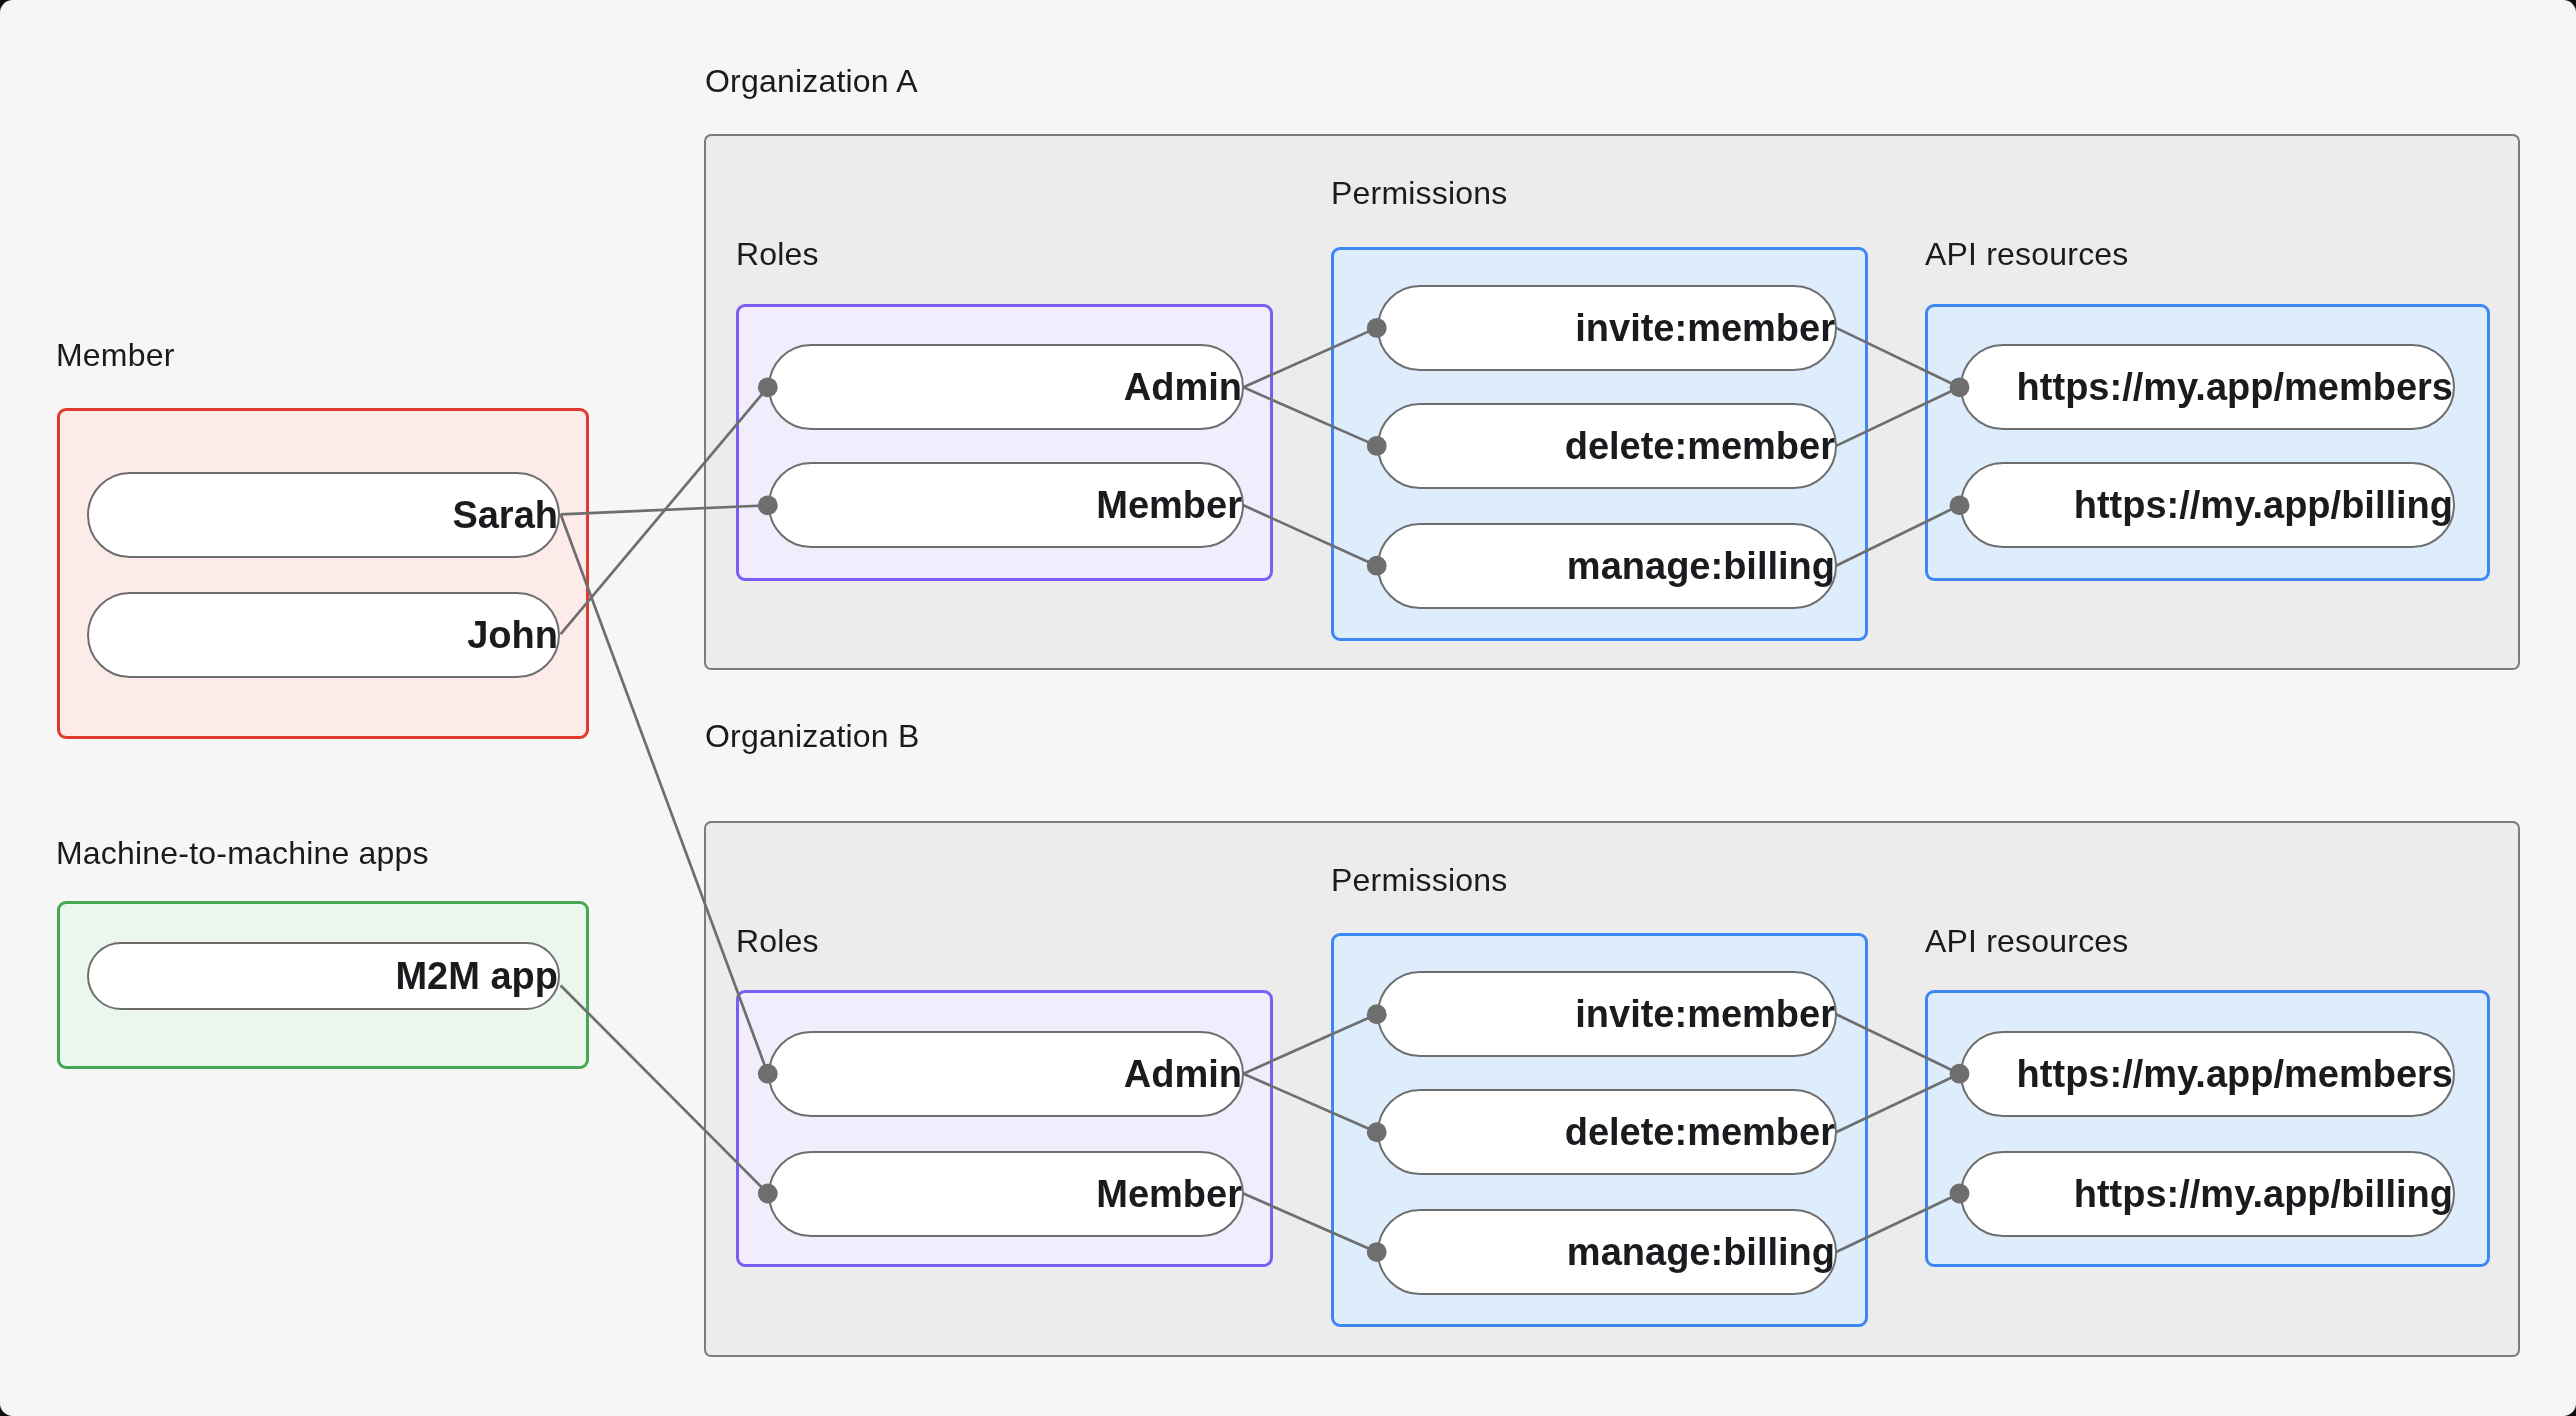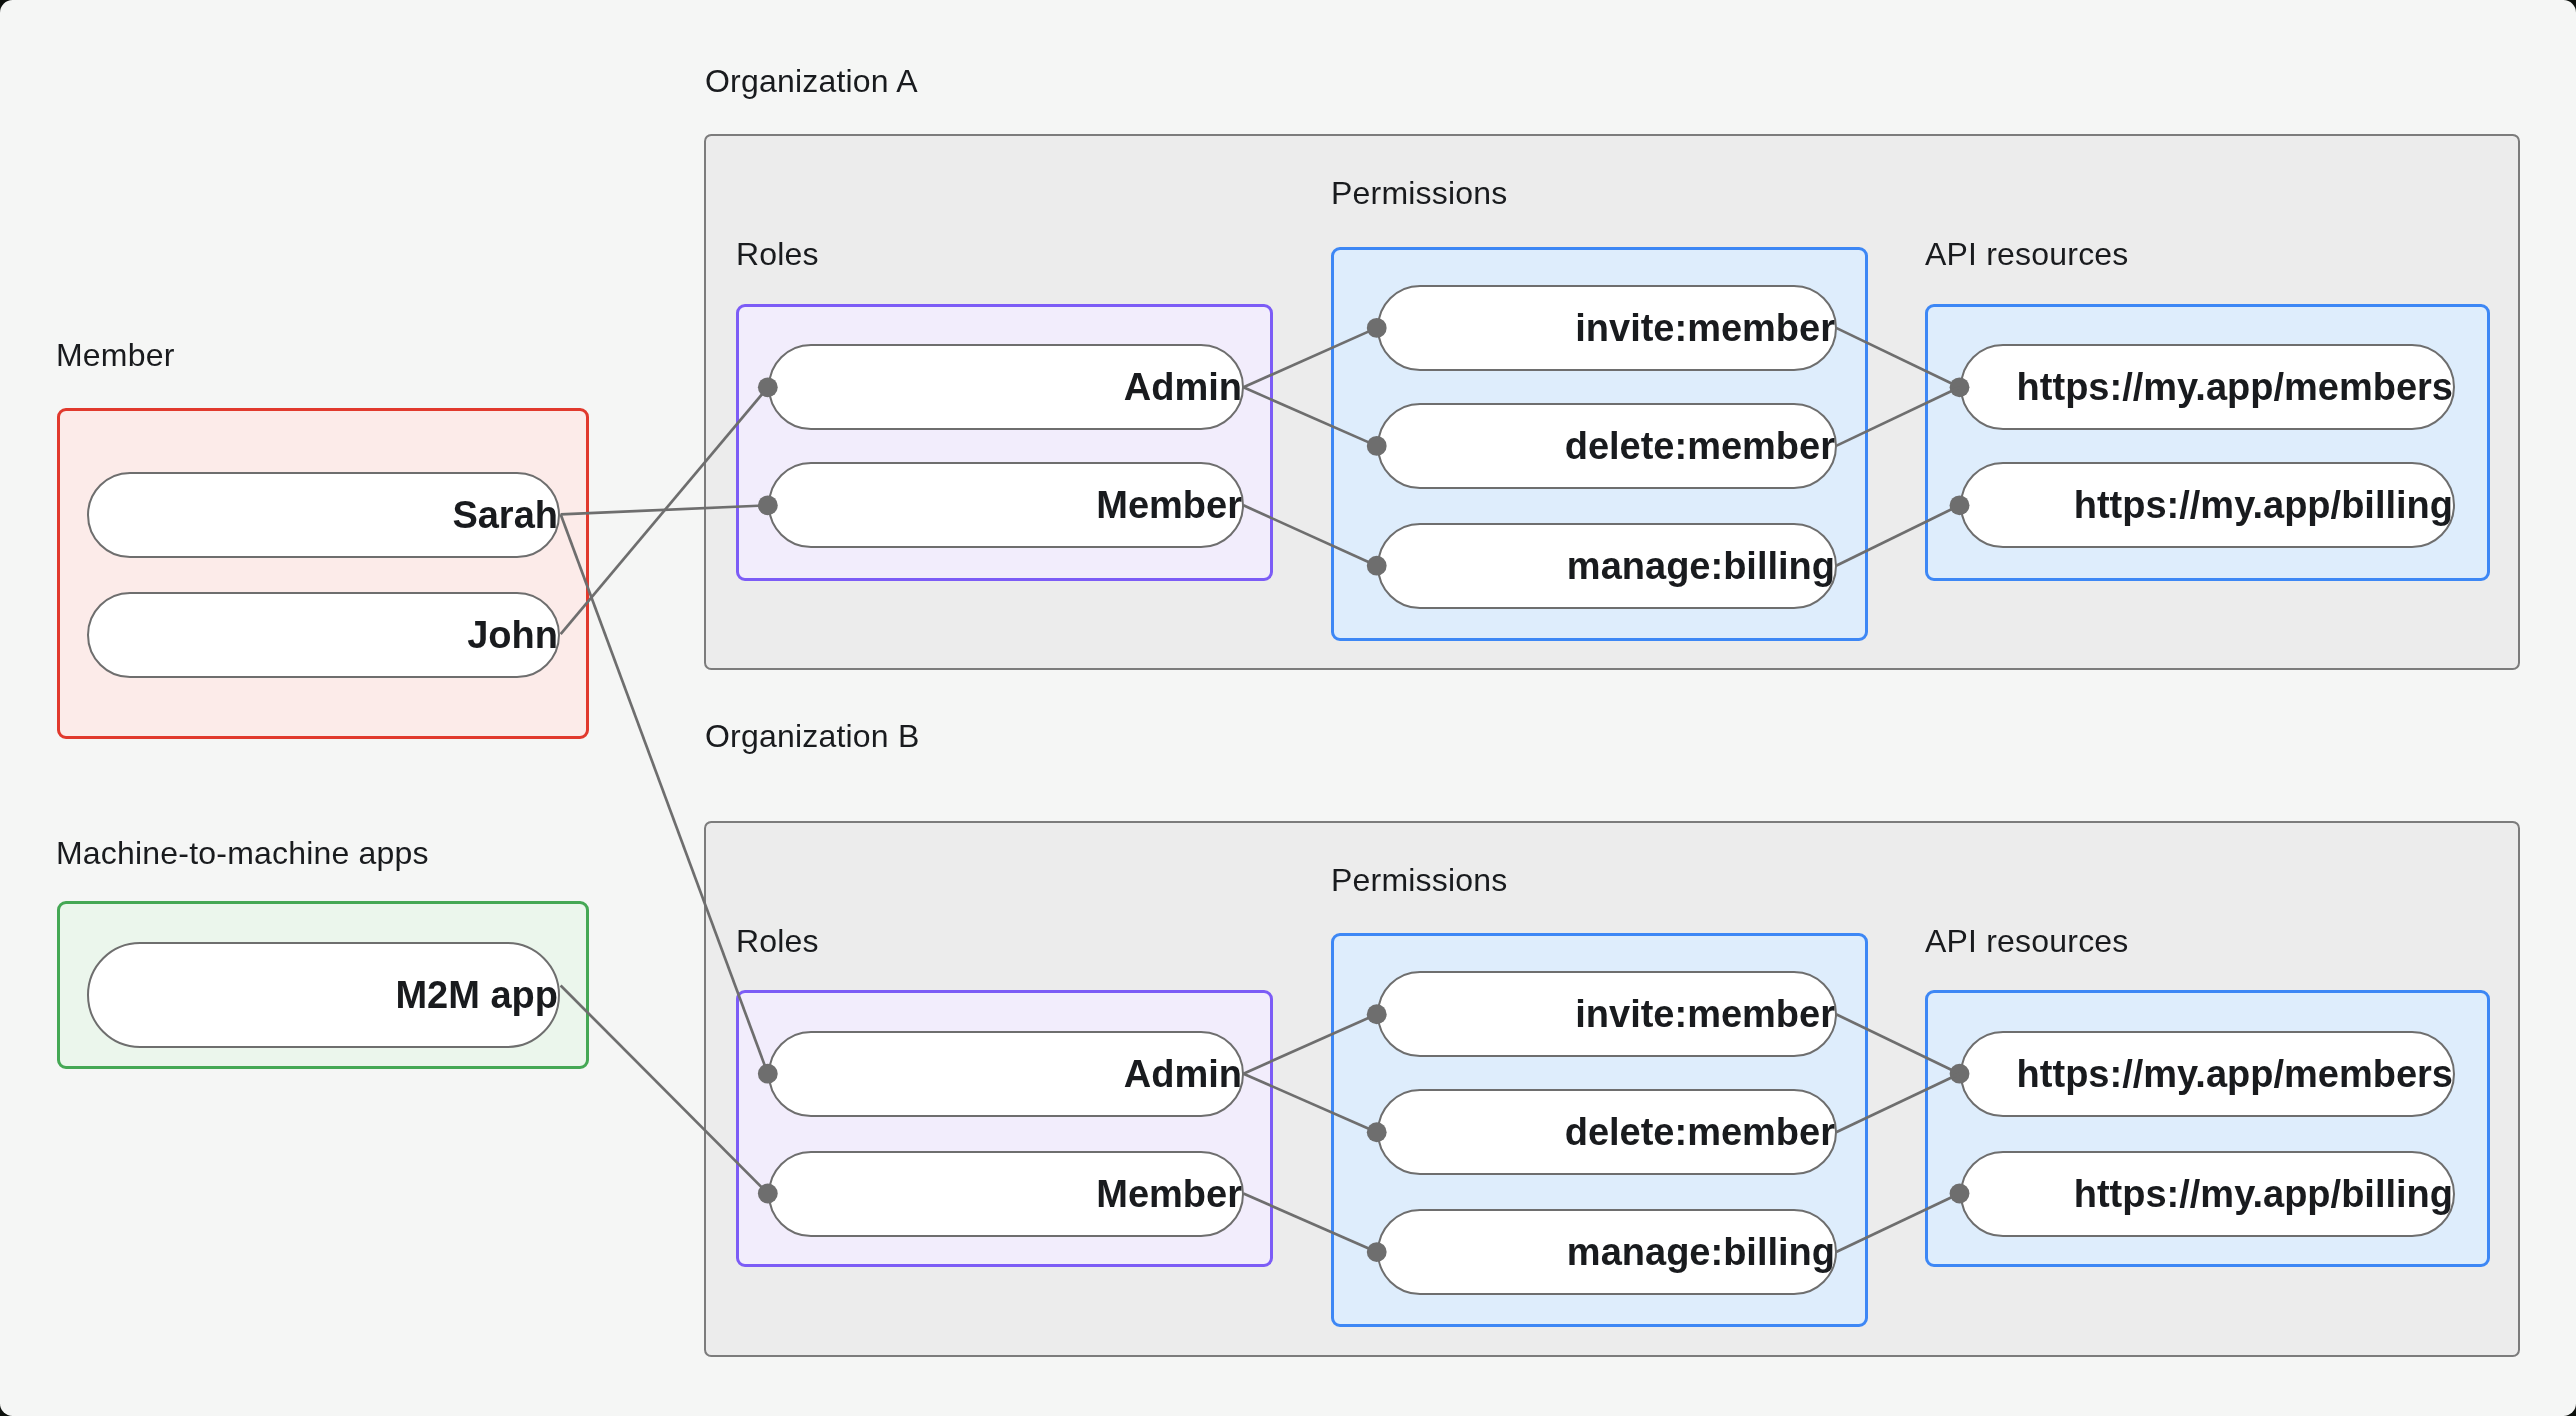--- a/index.html
+++ b/index.html
@@ -68,21 +68,21 @@
   <div class="group-box users" style="left:57px;top:408px;width:532px;height:331px"></div>
   <div class="pill" style="left:87px;top:472px;width:473px;height:86px">
     <span>Sarah</span>
   </div>
   <div class="pill" style="left:87px;top:592px;width:473px;height:86px">
     <span>John</span>
   </div>
 
   <div class="label" style="left:56px;top:833px">Machine-to-machine apps</div>
   <div class="group-box m2m" style="left:57px;top:901px;width:532px;height:168px"></div>
-  <div class="pill" style="left:87px;top:942px;width:473px;height:106px">
+  <div class="pill" style="left:87px;top:942px;width:473px;height:68px">
     <span>M2M app</span>
   </div>
 
   <div class="label" style="left:705px;top:61px">Organization A</div>
   <div class="org-box" style="left:704px;top:134px;width:1816px;height:536px"></div>
 
   <div class="label" style="left:736px;top:234px">Roles</div>
   <div class="group-box roles" style="left:736px;top:304px;width:537px;height:277px"></div>
   <div class="pill" style="left:768px;top:344px;width:476px;height:86px">
     <span>Admin</span>

